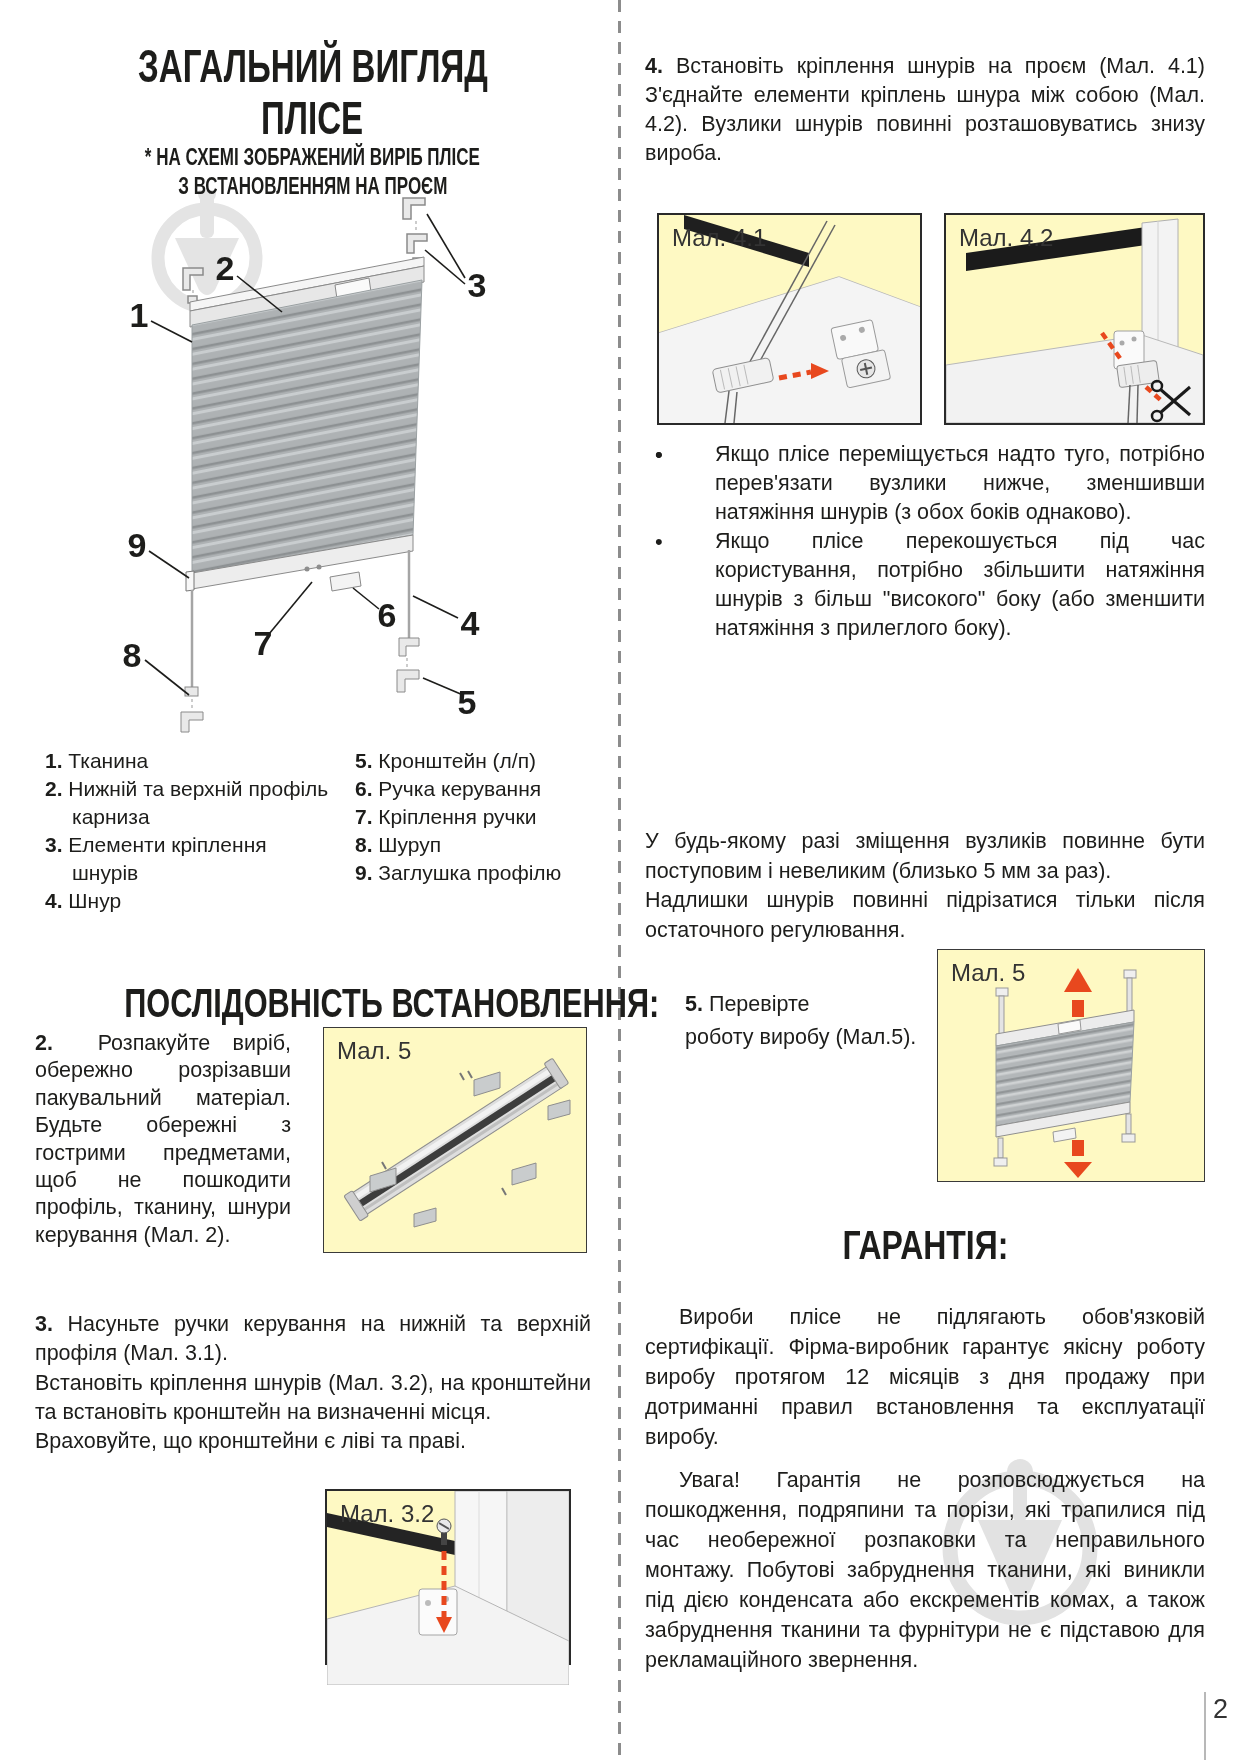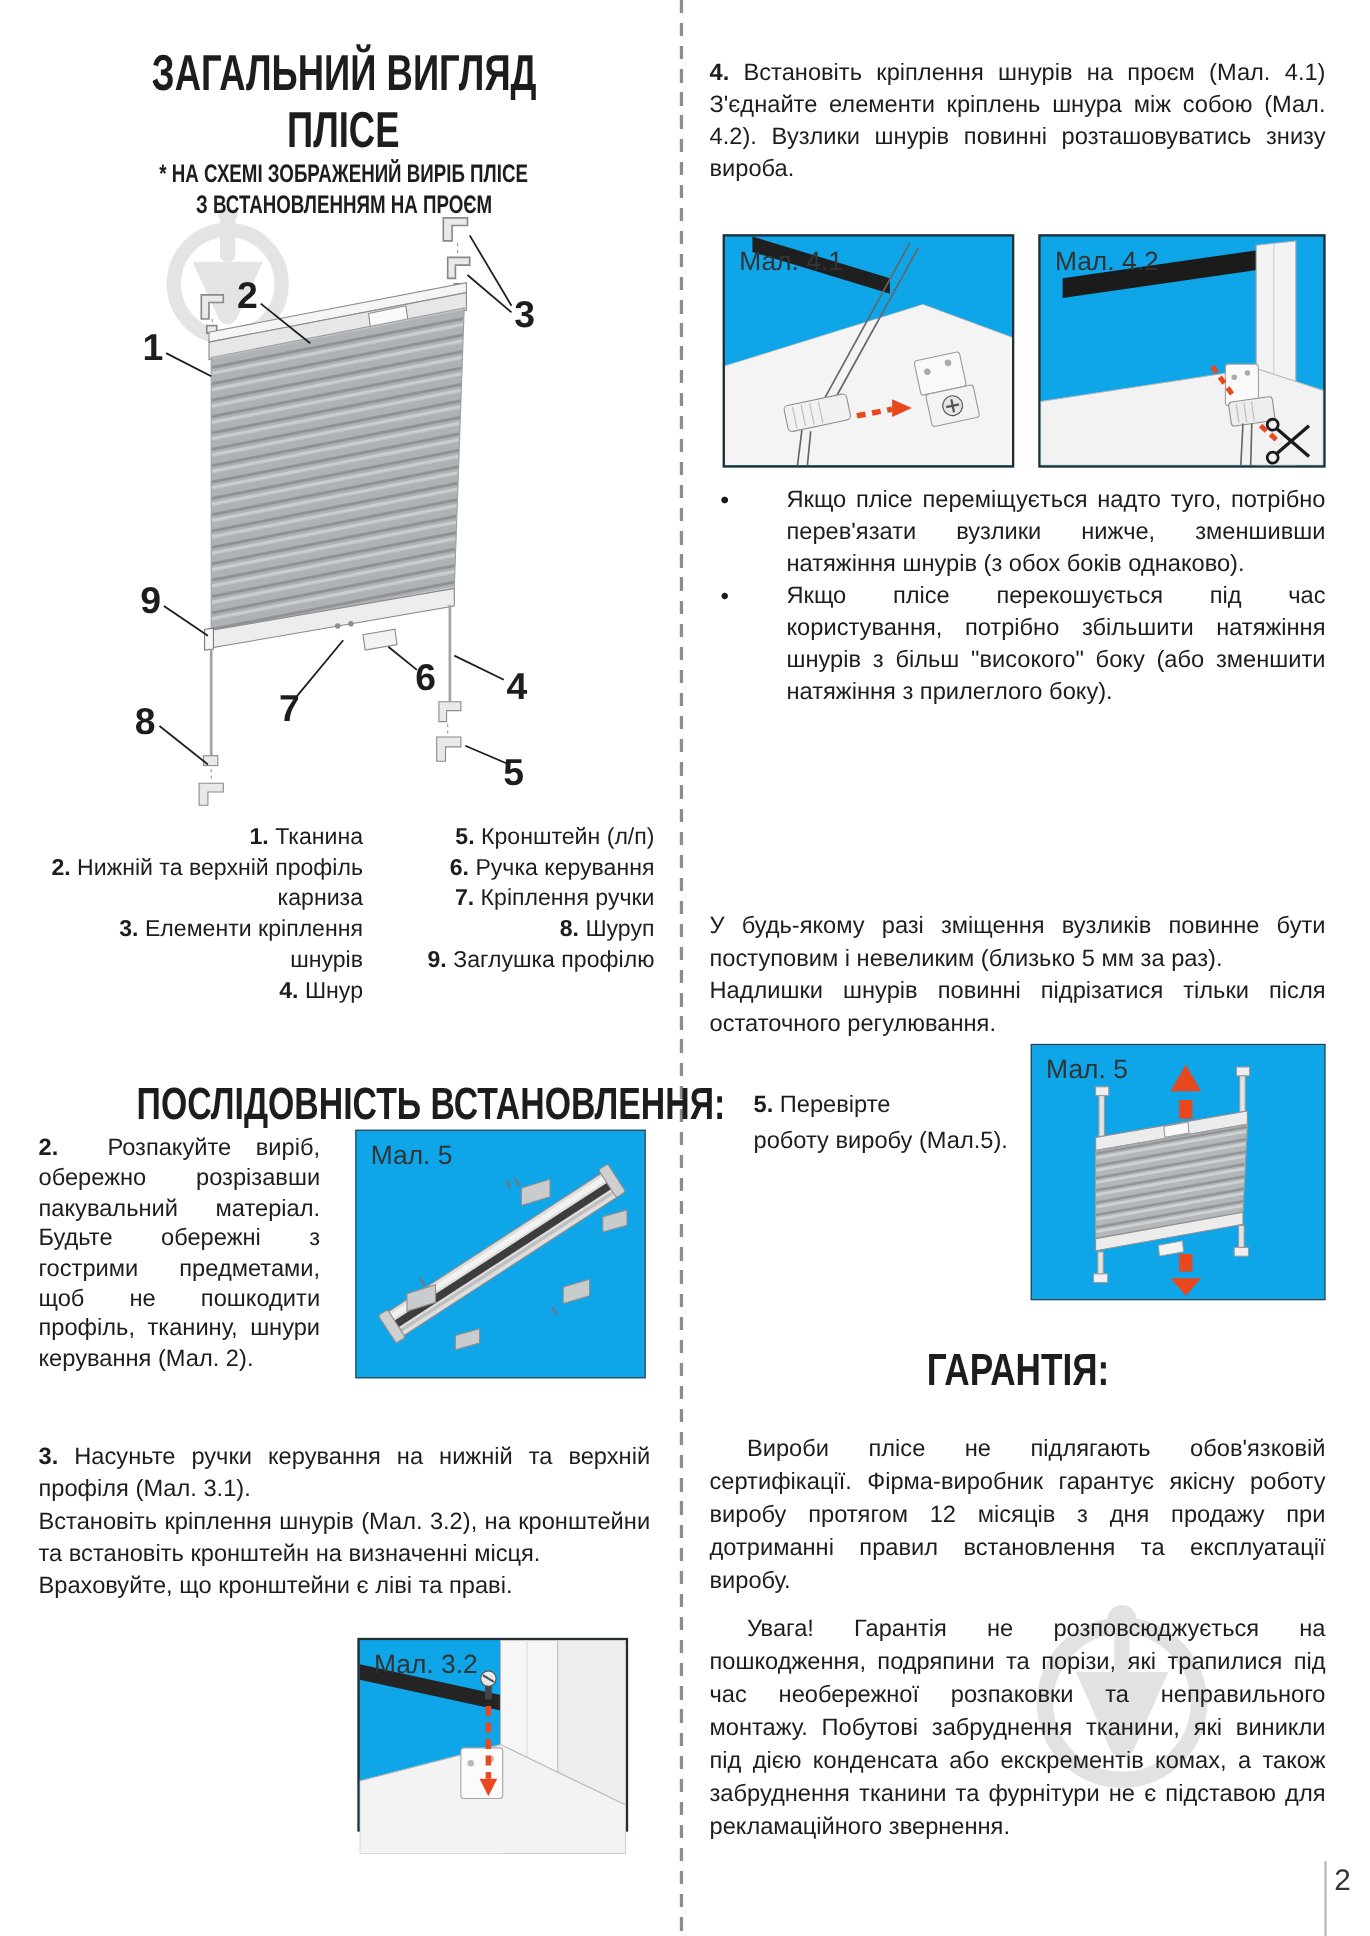--- a/index.html
+++ b/index.html
@@ -7,23 +7,23 @@
         font-family:"Liberation Sans",sans-serif;color:#1d1d1b;overflow:hidden;}
   .abs{position:absolute;}
   .cond{display:inline-block;transform:scaleX(.72);transform-origin:50% 50%;
         white-space:nowrap;font-weight:700;letter-spacing:0px;}
   .center{text-align:center;}
   .just{text-align:justify;}
   .t{font-size:21.5px;}
   p{margin:0;}
   .divider{position:absolute;left:618px;top:0;width:3px;height:1760px;
     background:repeating-linear-gradient(to bottom,#8c8c8c 0 12px,transparent 12px 21px);}
-  .figbox{position:absolute;background:#0ea5e9;border:2px solid #2a2a2a;box-sizing:border-box;}
+  .figbox{position:absolute;background:#fef9c3;border:2px solid #2a2a2a;box-sizing:border-box;}
   .figlabel{position:absolute;left:13px;top:9px;font-size:24px;color:#333;z-index:3;}
-  .hang{padding-left:27px;text-indent:-27px;line-height:28px;font-size:21px;text-align:right;}
+  .hang{padding-left:27px;text-indent:-27px;line-height:28px;font-size:21px;}
   .bullet-item{position:relative;padding-left:70px;line-height:29px;margin:0;}
   .bullet-dot{position:absolute;left:10px;top:0;font-size:22px;}
   .wm{z-index:0;}
   .txt{z-index:2;}
   b{font-weight:700;}
 </style>
 </head>
 <body>
 
 <div class="page">

